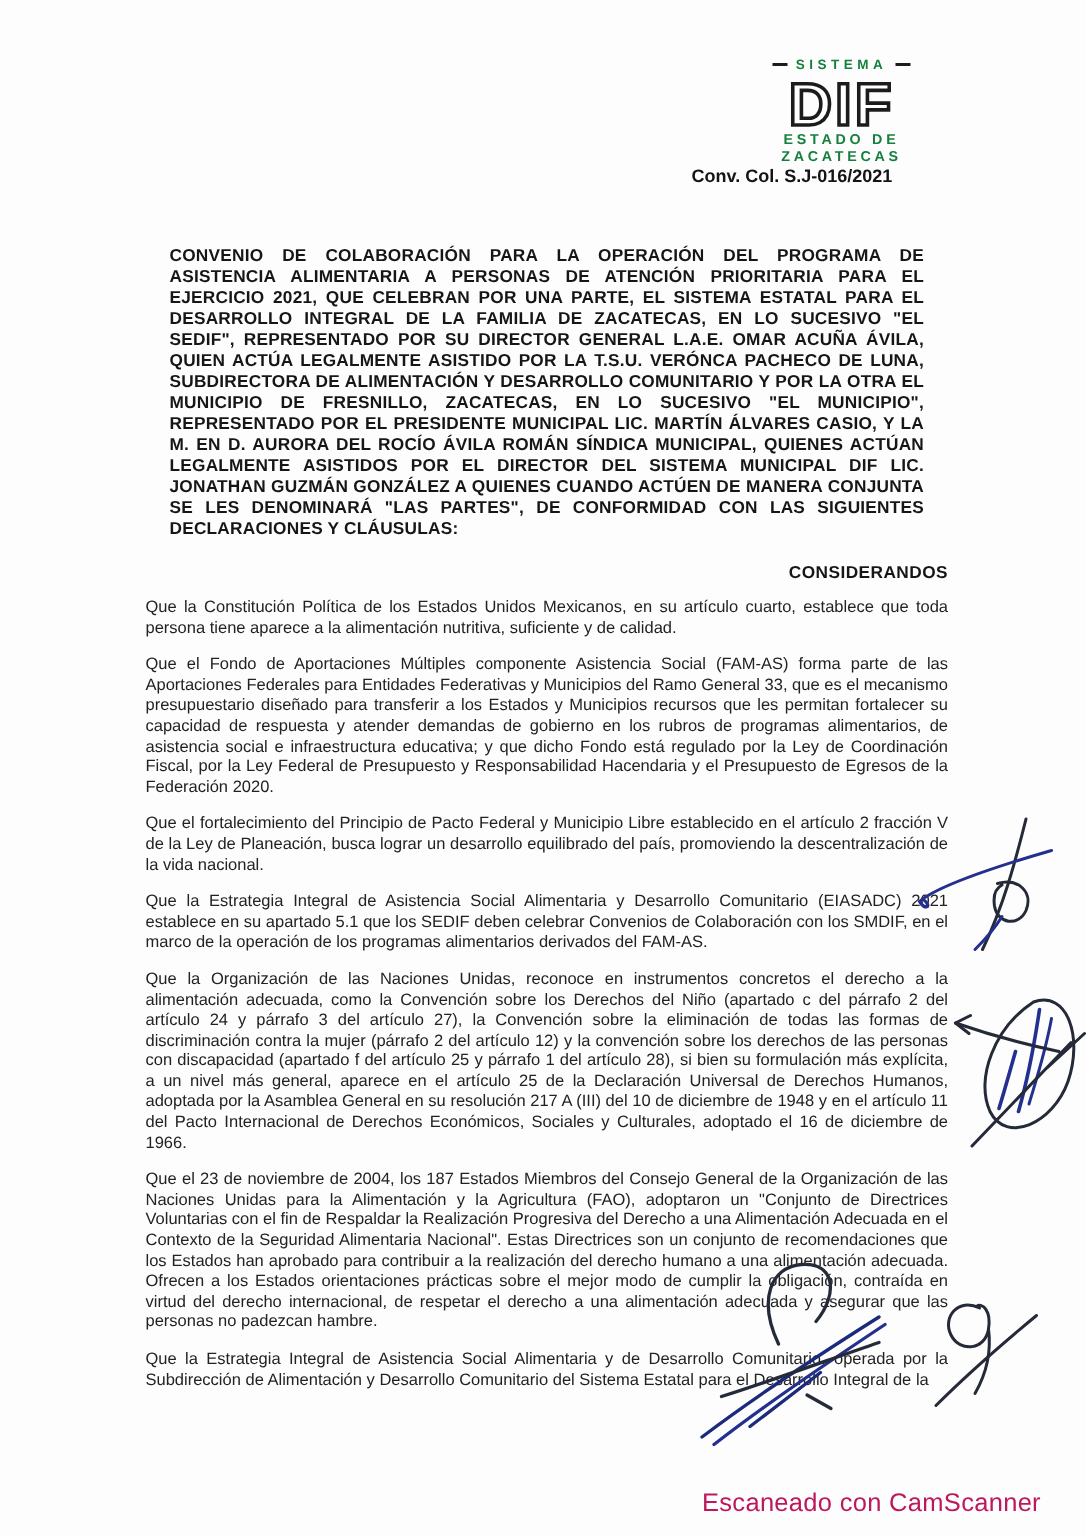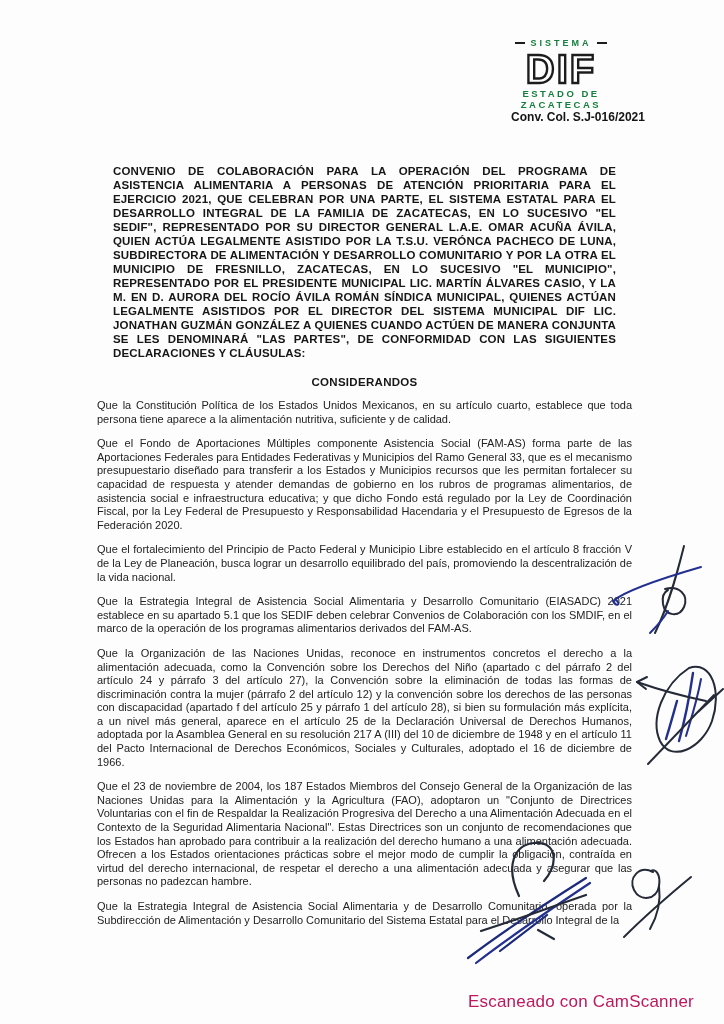--- a/index.html
+++ b/index.html
@@ -25,34 +25,34 @@
   .logo-dash{width:10px;border-top:2px solid #1c1c1c;}
   .logo-dif-svg{display:block;margin:1px auto 0 auto;}
   .logo-dif-svg text{
     font-family:"Liberation Sans", sans-serif;
     font-weight:bold;font-size:40px;letter-spacing:2px;
   }
   .logo-sub{
     font-size:9.5px;font-weight:bold;letter-spacing:2.5px;line-height:10.5px;
   }
   .doc-ref{
-    position:absolute;left:498px;top:110px;width:160px;
+    position:absolute;left:448px;top:110px;width:160px;
     text-align:center;font-size:12px;font-weight:bold;color:#141414;
   }
   
   .text-block{
     position:absolute;left:97px;top:148px;width:535px;
   }
   .intro{
     font-size:11.5px;font-weight:bold;line-height:14px;
     text-align:justify;letter-spacing:0.15px;color:#161616;
     margin:16px;
   }
   .section-title{
-    margin:12px 0 0 0;text-align:center;
+    margin:12px 0 0 0;text-align:right;
     font-size:11.5px;font-weight:bold;letter-spacing:0.3px;color:#161616;
   }
   .para{
     margin:11px 0 0 0;
     font-size:11px;line-height:13.6px;text-align:justify;color:#222222;
   }
   .page-number{
     position:absolute;left:97px;top:896px;width:535px;text-align:center;
     font-family:"Liberation Serif", serif;
     font-size:12.5px;font-weight:bold;color:#141414;
@@ -83,21 +83,21 @@
     <div class="logo-sub">ZACATECAS</div>
   </div>
 
   <div class="doc-ref">Conv. Col. S.J-016/2021</div>
 
   <div class="text-block">
     <p class="intro">CONVENIO DE COLABORACIÓN PARA LA OPERACIÓN DEL  PROGRAMA DE ASISTENCIA ALIMENTARIA A PERSONAS DE ATENCIÓN PRIORITARIA PARA EL EJERCICIO 2021,  QUE CELEBRAN POR UNA PARTE, EL SISTEMA ESTATAL PARA EL DESARROLLO INTEGRAL DE LA FAMILIA DE ZACATECAS, EN LO SUCESIVO "EL SEDIF", REPRESENTADO POR SU DIRECTOR GENERAL L.A.E. OMAR ACUÑA ÁVILA, QUIEN ACTÚA LEGALMENTE ASISTIDO POR LA T.S.U. VERÓNCA PACHECO DE LUNA, SUBDIRECTORA DE ALIMENTACIÓN Y DESARROLLO COMUNITARIO Y POR LA OTRA EL MUNICIPIO DE FRESNILLO, ZACATECAS, EN LO SUCESIVO "EL MUNICIPIO", REPRESENTADO POR EL PRESIDENTE  MUNICIPAL LIC. MARTÍN ÁLVARES CASIO, Y LA M. EN D. AURORA DEL ROCÍO ÁVILA ROMÁN SÍNDICA MUNICIPAL, QUIENES ACTÚAN LEGALMENTE ASISTIDOS POR EL DIRECTOR DEL SISTEMA MUNICIPAL DIF LIC. JONATHAN GUZMÁN GONZÁLEZ A QUIENES CUANDO ACTÚEN DE MANERA CONJUNTA SE LES DENOMINARÁ "LAS PARTES", DE CONFORMIDAD CON LAS SIGUIENTES DECLARACIONES Y CLÁUSULAS:</p>
     <p class="section-title">CONSIDERANDOS</p>
     <p class="para">Que la Constitución Política de los Estados Unidos Mexicanos, en su artículo cuarto, establece que toda persona tiene aparece a la alimentación nutritiva, suficiente y de calidad.</p>
     <p class="para">Que el Fondo de Aportaciones Múltiples componente Asistencia Social (FAM-AS) forma parte de las Aportaciones Federales para Entidades Federativas y Municipios del Ramo General 33, que es el mecanismo presupuestario diseñado para transferir a los Estados y Municipios recursos que les permitan fortalecer su capacidad de respuesta y atender demandas de gobierno en los rubros de programas alimentarios, de asistencia social e infraestructura educativa; y que dicho Fondo está regulado por la Ley de Coordinación Fiscal, por la Ley Federal de Presupuesto y Responsabilidad Hacendaria y el Presupuesto de Egresos de la Federación 2020.</p>
-    <p class="para">Que el fortalecimiento del Principio de Pacto Federal y Municipio Libre establecido en el artículo 8 fracción V de la Ley de Planeación, busca lograr un desarrollo equilibrado del país, promoviendo la descentralización de la vida nacional.</p>
+    <p class="para">Que el fortalecimiento del Principio de Pacto Federal y Municipio Libre establecido en el artículo 2 fracción V de la Ley de Planeación, busca lograr un desarrollo equilibrado del país, promoviendo la descentralización de la vida nacional.</p>
     <p class="para">Que la Estrategia Integral de Asistencia Social Alimentaria y Desarrollo Comunitario (EIASADC) 2021 establece en su apartado 5.1 que los SEDIF deben celebrar Convenios de Colaboración con los SMDIF, en el marco de la operación de los programas alimentarios derivados del FAM-AS.</p>
     <p class="para">Que la Organización de las Naciones Unidas, reconoce en instrumentos concretos el derecho a la alimentación adecuada, como la Convención sobre los Derechos del Niño (apartado c del párrafo 2 del artículo 24 y párrafo 3 del artículo 27), la Convención sobre la eliminación de todas las formas de discriminación contra la mujer (párrafo 2 del artículo 12) y la convención sobre los derechos de las personas con discapacidad (apartado f del artículo 25 y párrafo 1 del artículo 28), si bien su formulación más explícita, a un nivel más general, aparece en el artículo 25 de la Declaración Universal de Derechos Humanos, adoptada por la Asamblea General en su resolución 217 A (III) del 10 de diciembre de 1948  y en el artículo 11 del Pacto Internacional de Derechos Económicos, Sociales y Culturales, adoptado el 16 de diciembre de 1966.</p>
     <p class="para">Que el 23 de noviembre de 2004, los 187 Estados Miembros del Consejo General de la Organización de las Naciones Unidas para la Alimentación y la Agricultura (FAO), adoptaron un "Conjunto de Directrices Voluntarias con el fin de Respaldar la Realización Progresiva del Derecho a una Alimentación Adecuada en el Contexto de la Seguridad Alimentaria Nacional". Estas Directrices son un conjunto de recomendaciones que los Estados han aprobado para contribuir a la realización del derecho humano a una alimentación adecuada. Ofrecen a los Estados orientaciones prácticas sobre el mejor modo de cumplir la obligación, contraída en virtud del derecho internacional, de respetar el derecho a una alimentación adecuada y asegurar que las personas no padezcan hambre.</p>
     <p class="para">Que la Estrategia Integral de Asistencia Social Alimentaria y de Desarrollo Comunitario, operada  por la Subdirección de Alimentación y Desarrollo Comunitario del Sistema Estatal para el Desarrollo Integral de la</p>
   </div>
 
 
   <svg class="sig-layer" width="724" height="1024" viewBox="0 0 724 1024" fill="none">
 
     <g stroke="#252a38" stroke-width="2" stroke-linecap="round">

